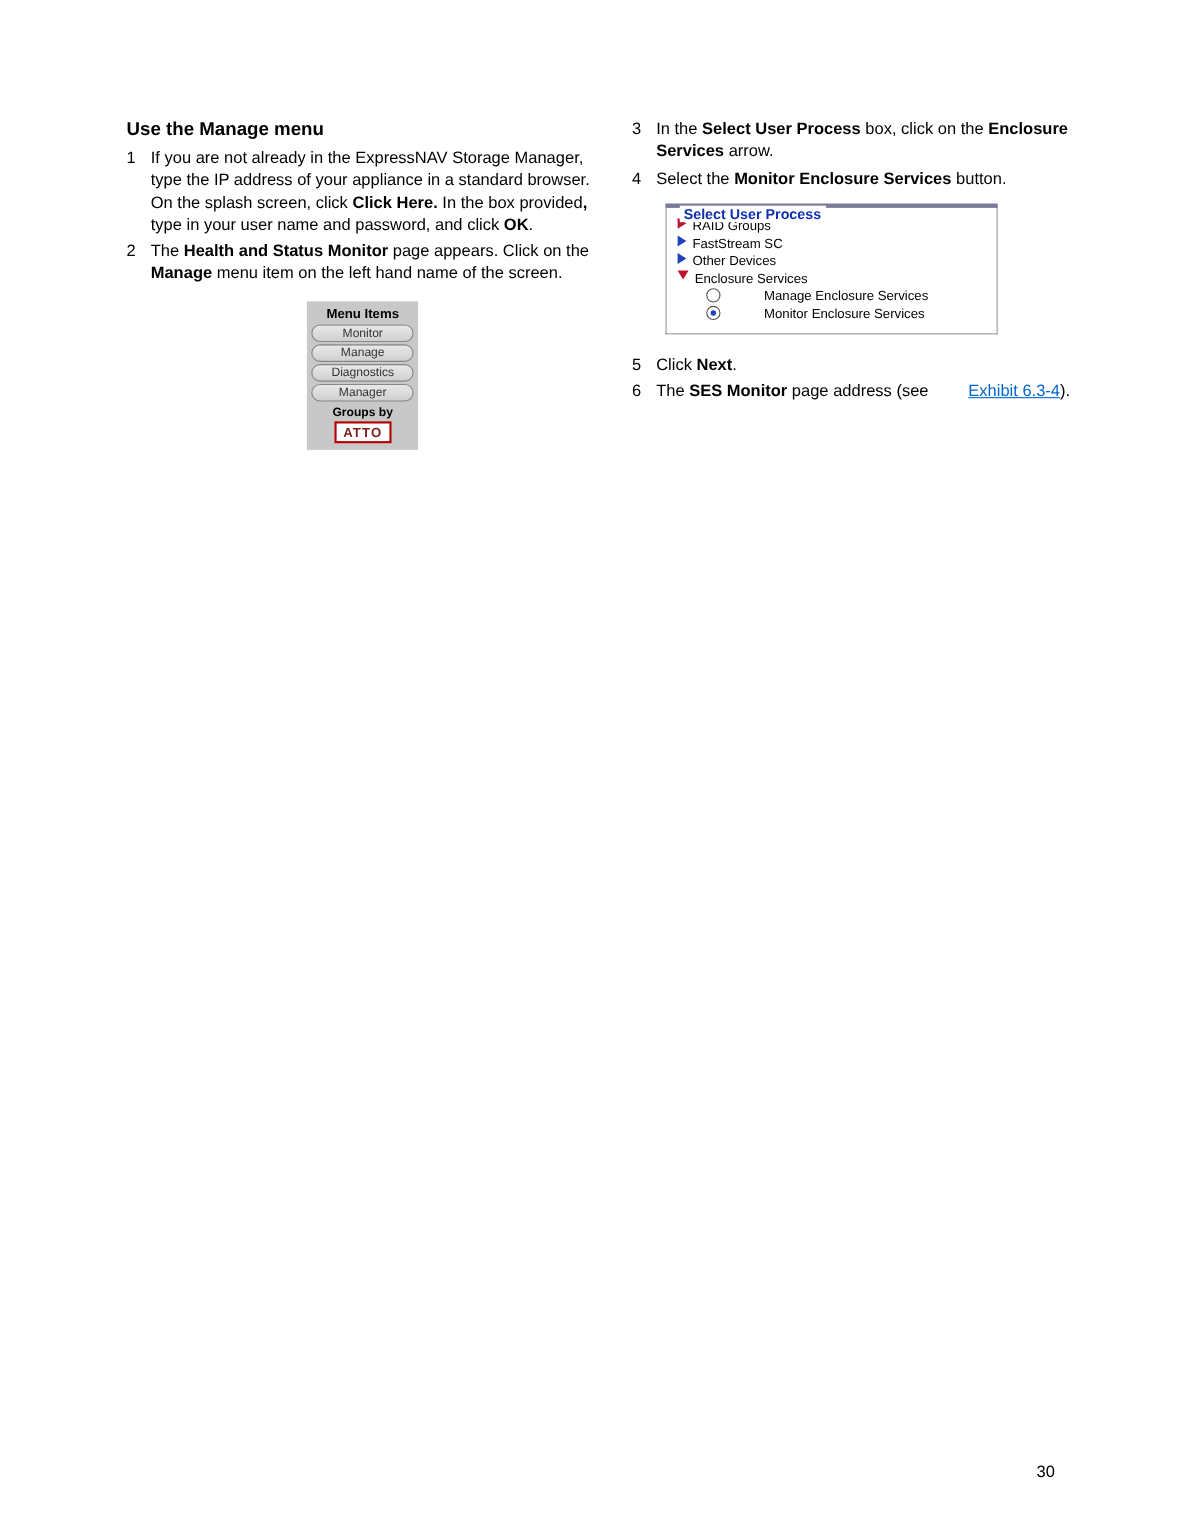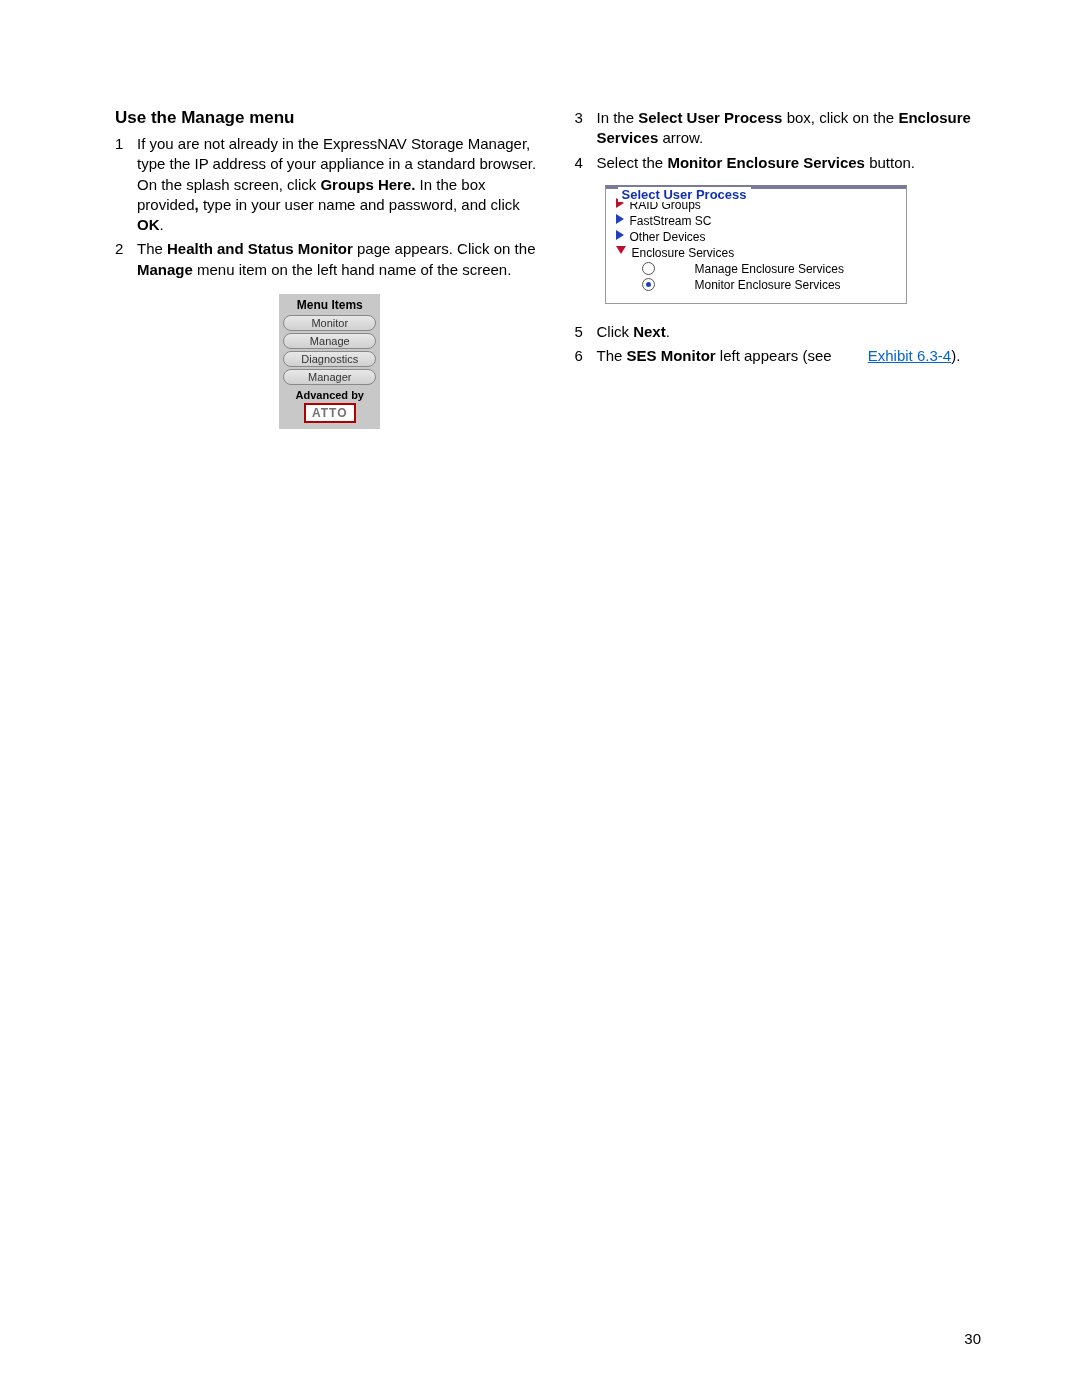--- a/index.html
+++ b/index.html
@@ -71,21 +71,21 @@
   }
   .menu-figure .powered {
     font-weight: bold;
     font-size: 11px;
     margin-top: 4px;
   }
   .menu-figure .logo {
     display: inline-block;
     background: #fff;
     border: 2px solid #b00000;
-    color: #737373;
+    color: #7f1d1d;
     font-weight: bold;
     font-size: 12px;
     padding: 1px 6px;
     letter-spacing: 1px;
     margin-top: 2px;
   }
 
   
   .sup-figure {
     width: 280px;
@@ -139,54 +139,54 @@
     display:flex;align-items:center;justify-content:center;
   }
   .radio.sel::after {
     content:"";
     width:5px;height:5px;border-radius:50%;background:#2040c0;
   }
 
   .page-number {
     position: absolute;
     bottom: 50px;
-    right: 99px;
+    right: 121px;
     font-size: 15px;
   }
 </style>
 </head>
 <body>
 
 <div class="page-content">
 
   <div class="col">
     <div class="section-title">Use the Manage menu</div>
 
     <ol class="steps">
       <li>
         <span class="num">1</span>
         <span class="txt">
-          <span>If you are not already in the ExpressNAV Storage Manager, type the IP address of your appliance in a standard browser. On the splash screen, click </span><span class="bold">Groups Here.</span><span> In the box provided</span><span class="bold">,</span><span> type in your user name and password, and click </span><span class="bold">OK</span><span>.</span>
+          <span>If you are not already in the ExpressNAV Storage Manager, type the IP address of your appliance in a standard browser. On the splash screen, click </span><span class="bold">Click Here.</span><span> In the box provided</span><span class="bold">,</span><span> type in your user name and password, and click </span><span class="bold">OK</span><span>.</span>
         </span>
       </li>
       <li>
         <span class="num">2</span>
         <span class="txt">
           <span>The </span><span class="bold">Health and Status Monitor</span><span> page appears. Click on the </span><span class="bold">Manage</span><span> menu item on the left hand name of the screen.</span>
         </span>
       </li>
     </ol>
 
     <div class="menu-figure">
       <div class="header">Menu Items</div>
       <div class="btn">Monitor</div>
       <div class="btn">Manage</div>
       <div class="btn">Diagnostics</div>
       <div class="btn">Manager</div>
-      <div class="powered">Advanced by</div>
+      <div class="powered">Groups by</div>
       <div class="logo">ATTO</div>
     </div>
   </div>
 
   <div class="col">
     <ol class="steps">
       <li>
         <span class="num">3</span>
         <span class="txt">
           <span>In the </span><span class="bold">Select User Process</span><span> box, click on the </span><span class="bold">Enclosure Services</span><span> arrow.</span>
@@ -231,21 +231,21 @@
     <ol class="steps">
       <li>
         <span class="num">5</span>
         <span class="txt">
           <span>Click </span><span class="bold">Next</span><span>.</span>
         </span>
       </li>
       <li>
         <span class="num">6</span>
         <span class="txt">
-          <span>The </span><span class="bold">SES Monitor</span><span> left appears (see </span><span class="link">Exhibit 6.3-4</span><span>).</span>
+          <span>The </span><span class="bold">SES Monitor</span><span> page address (see </span><span class="link">Exhibit 6.3-4</span><span>).</span>
         </span>
       </li>
     </ol>
   </div>
 
 </div>
 
 <div class="page-number">30</div>
 
 </body></html>

